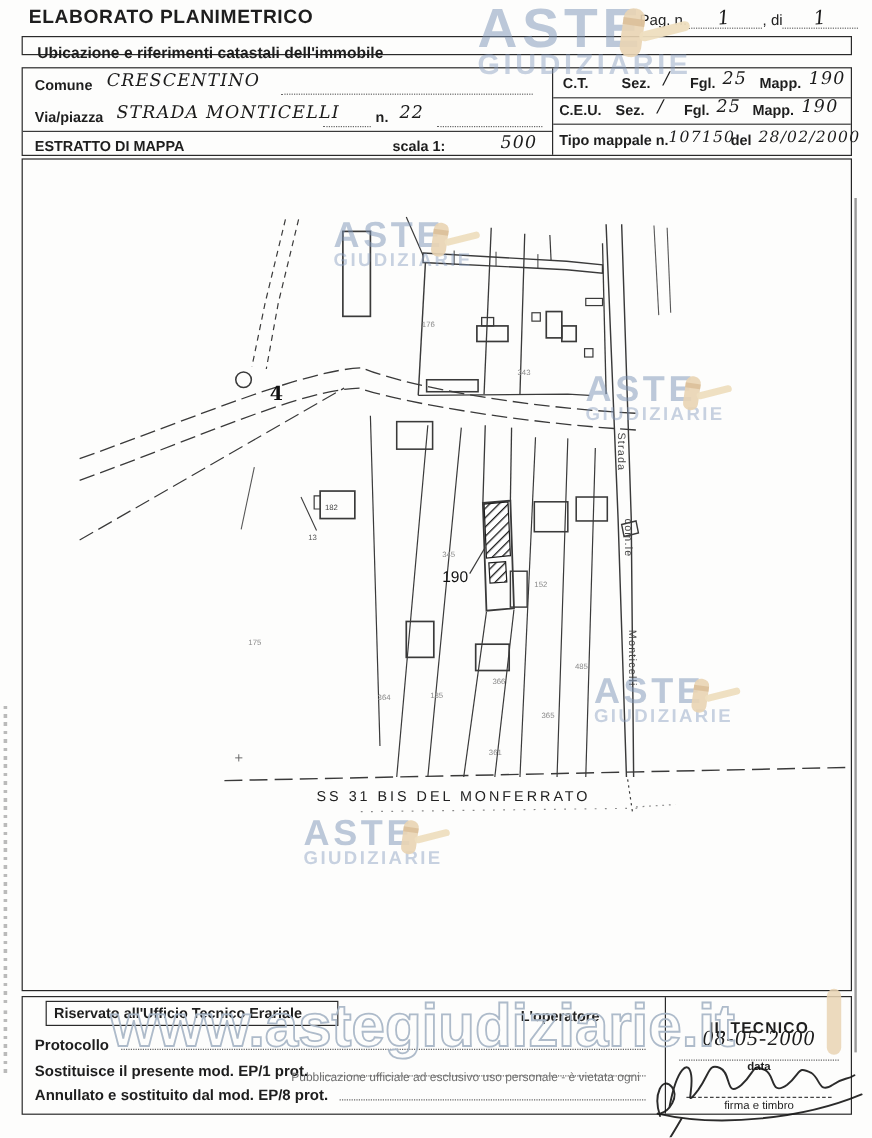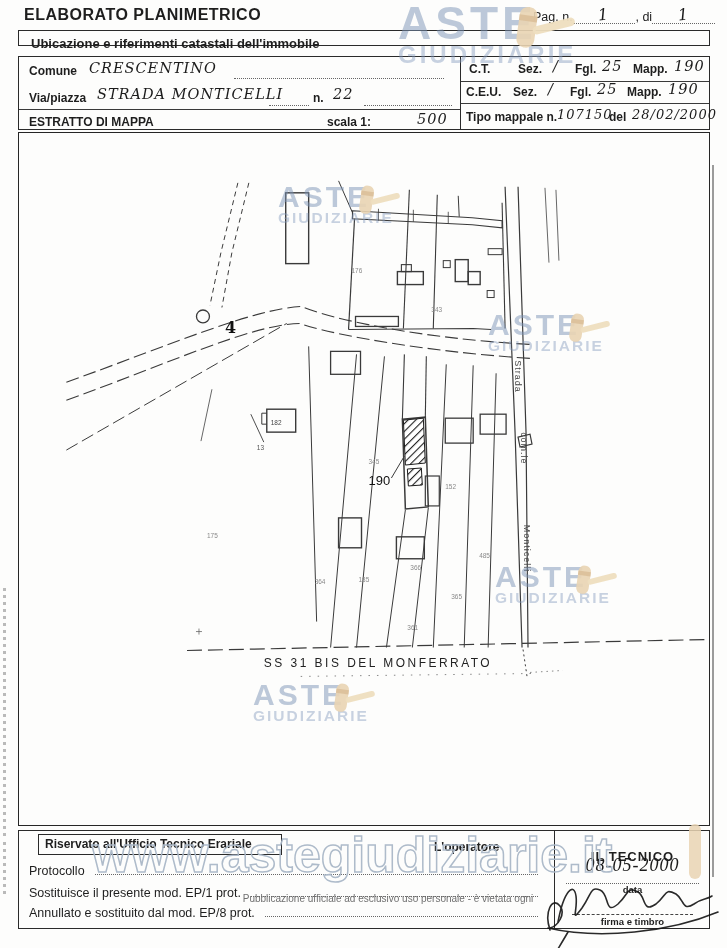--- a/index.html
+++ b/index.html
@@ -24,27 +24,27 @@
   .sm{font-size:12px;font-weight:600;}
   .hv{font-size:14.5px;}
   .hv2{font-size:13px;}
   
   .mapframe{left:18px;top:132px;width:692px;height:694px;border:1.6px solid #262626;box-sizing:border-box;}
   
   .fbox{left:18px;top:830px;width:692px;height:99px;border:1.6px solid #2a2a2a;box-sizing:border-box;}
   .fdiv{left:535px;top:0;width:0;height:100%;border-left:1.5px solid #2a2a2a;}
   .rescell{left:5px;top:3px;width:244px;height:21px;border:1.6px solid #2a2a2a;box-sizing:border-box;
            font-size:12px;font-weight:bold;line-height:18px;padding-left:6px;margin-left:14px;}
-  .frow{position:absolute;left:10px;display:flex;align-items:flex-end;width:517px;font-size:12.5px;font-weight:400;}
+  .frow{position:absolute;left:10px;display:flex;align-items:flex-end;width:517px;font-size:12.5px;font-weight:700;}
   .frow .dots{flex:1;margin:0 8px 3px 10px;}
   .tec-h{left:0;top:6px;width:157px;text-align:center;font-size:13px;font-weight:bold;letter-spacing:1px;margin-top:12px;}
   .tec-date{left:0;top:24px;width:157px;text-align:center;font-size:18px;font-family:Liberation Serif, serif;}
   .tec-dots{left:12px;top:50px;width:133px;}
   .tec-data{left:0;top:53px;width:157px;text-align:center;font-size:9.5px;font-weight:bold;}
-  .tec-firma{left:18px;top:83px;width:121px;text-align:center;font-size:9.5px;font-weight:bold;
+  .tec-firma{left:18px;top:83px;width:121px;text-align:center;font-size:9.5px;font-weight:normal;
              border-top:1.2px dashed #444;padding-top:1px;}
   
   .wm{position:absolute;font-weight:bold;pointer-events:none;line-height:.92;}
   .wm .a{display:block;font-size:30px;letter-spacing:3px;color:rgba(124,148,182,.5);}
   .wm .g{display:block;font-size:15.5px;letter-spacing:2px;color:rgba(134,156,190,.45);}
   .wm-big .a{font-size:46px;letter-spacing:4px;}
   .wm-big .g{font-size:24px;letter-spacing:3px;}
   .gavel{position:absolute;}
   .disclaimer{left:208px;top:893px;width:360px;text-align:center;font-size:10px;color:#6f6f6f;line-height:1.15;}
   .scan-edge{left:712px;top:165px;width:2px;height:712px;background:#4a4a4a;opacity:.55;}

